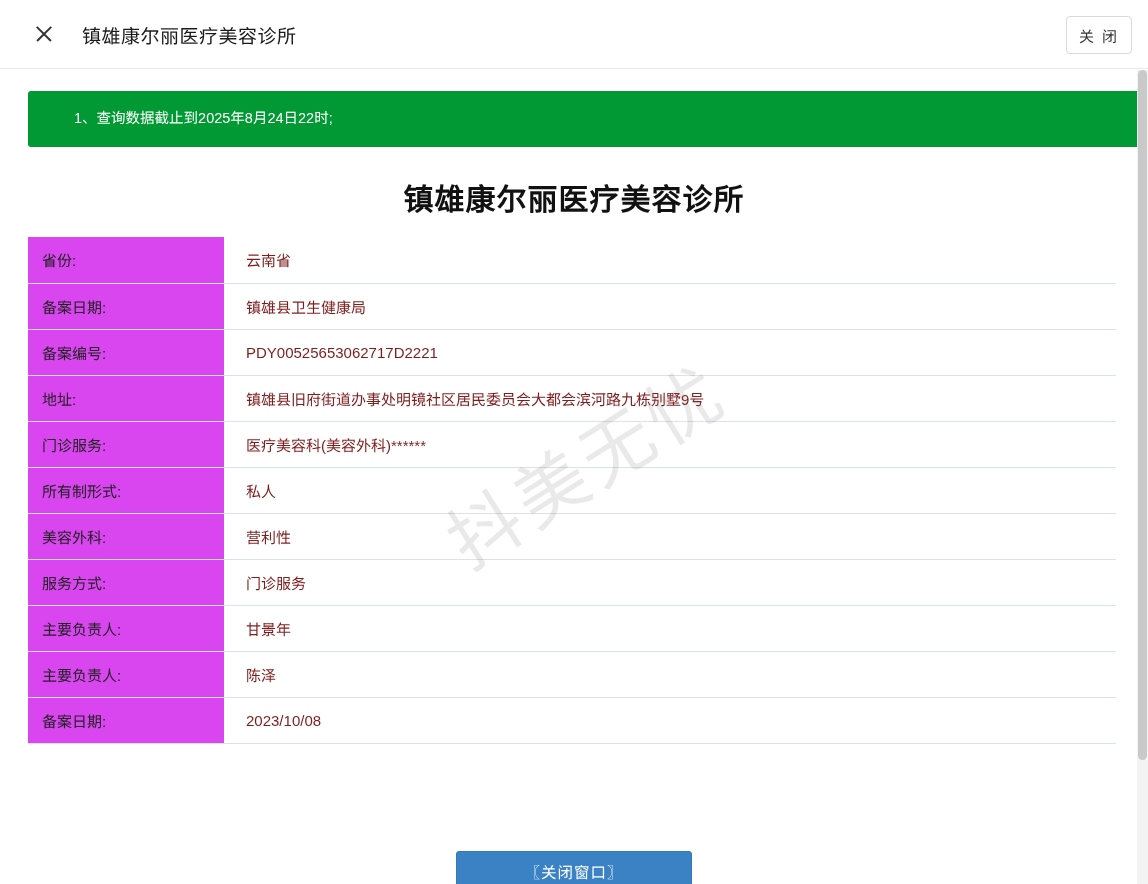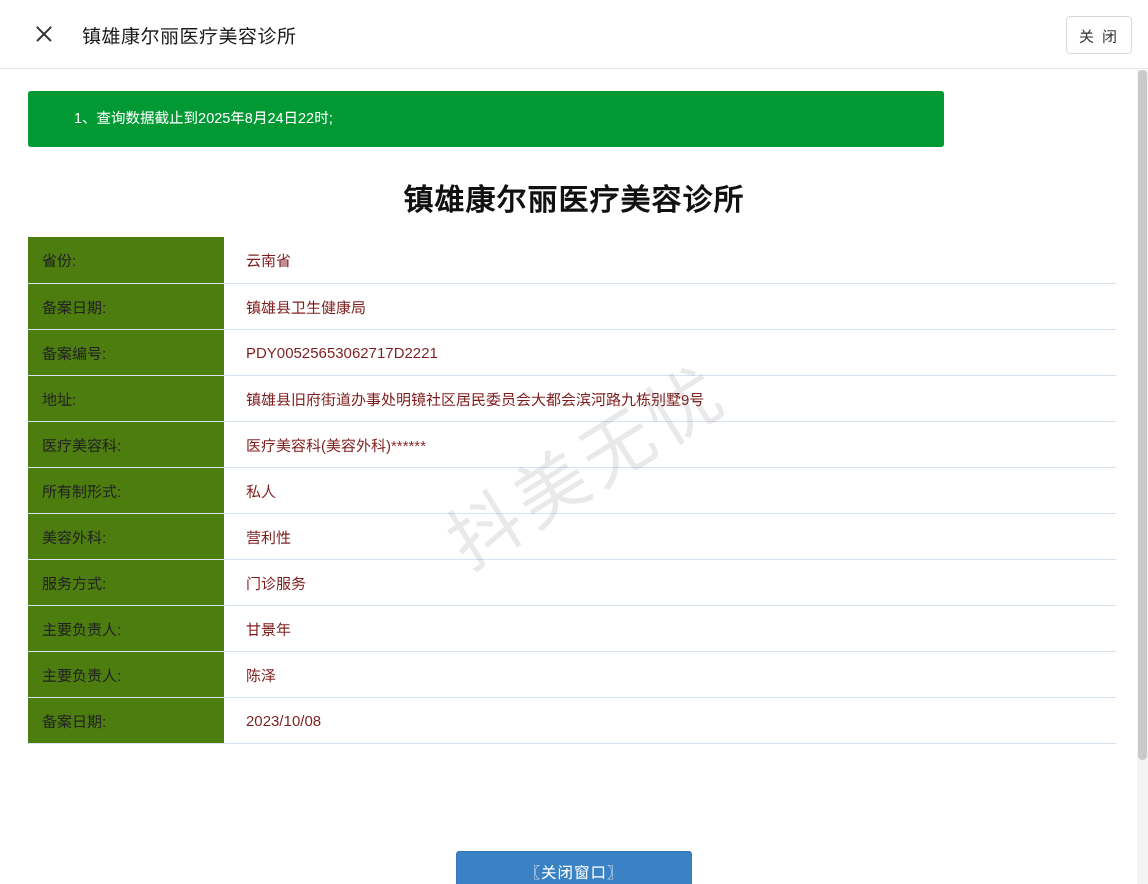--- a/index.html
+++ b/index.html
@@ -73,21 +73,21 @@
     height: 815px;
   }
 
   
   .notice {
     margin-top: 22px;
     background: #009933;
     color: #ffffff;
     border-radius: 3px;
     padding: 14px 18px 16px 18px;
-    width: 916px;
+    width: 1120px;
   }
   .notice-line {
     font-size: 14.5px;
     line-height: 26px;
     padding-left: 28px;
     white-space: nowrap;
   }
 
   
   .doc-title {
@@ -109,21 +109,21 @@
   .info-table tr { height: 46px; }
   .info-table td {
     border-bottom: 1px solid #d7e3ef;
     font-size: 15px;
     color: #222;
     vertical-align: middle;
     padding: 0;
   }
   .info-table td.label {
     width: 196px;
-    background: #4d7c0f;
+    background: #d946ef;
     padding-left: 14px;
     color: #222;
   }
   .info-table td.value {
     padding-left: 22px;
     background: #ffffff;
     color: #7f1d1d;
   }
   .info-table tr.spacer td {
     height: 12px;
@@ -217,21 +217,21 @@
         </tr>
         <tr>
           <td class="label">备案编号:</td>
           <td class="value">PDY00525653062717D2221</td>
         </tr>
         <tr>
           <td class="label">地址:</td>
           <td class="value">镇雄县旧府街道办事处明镜社区居民委员会大都会滨河路九栋别墅9号</td>
         </tr>
         <tr>
-          <td class="label">医疗美容科:</td>
+          <td class="label">门诊服务:</td>
           <td class="value">医疗美容科(美容外科)******</td>
         </tr>
         <tr>
           <td class="label">所有制形式:</td>
           <td class="value">私人</td>
         </tr>
         <tr>
           <td class="label">美容外科:</td>
           <td class="value">营利性</td>
         </tr>

